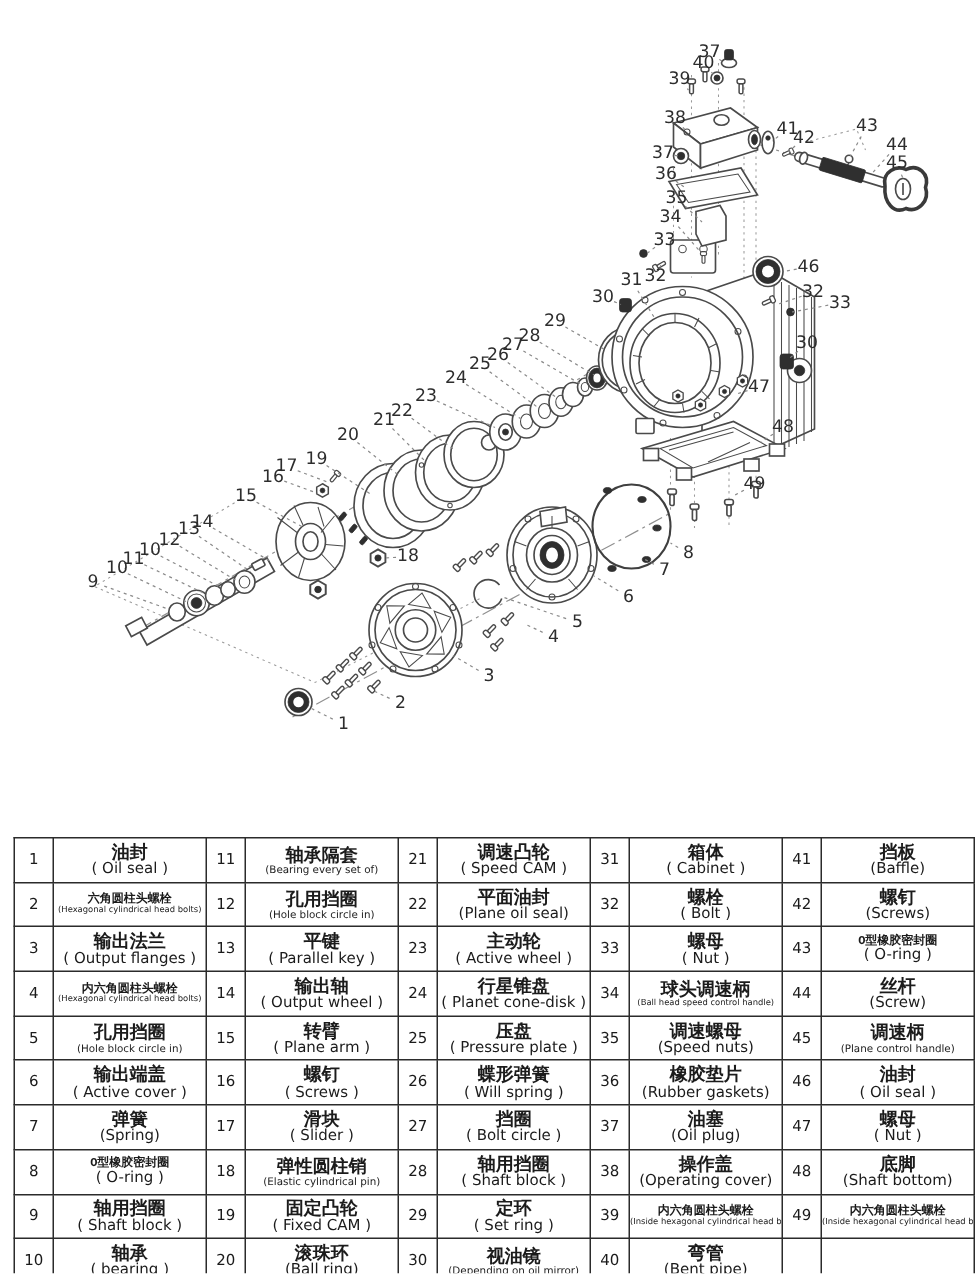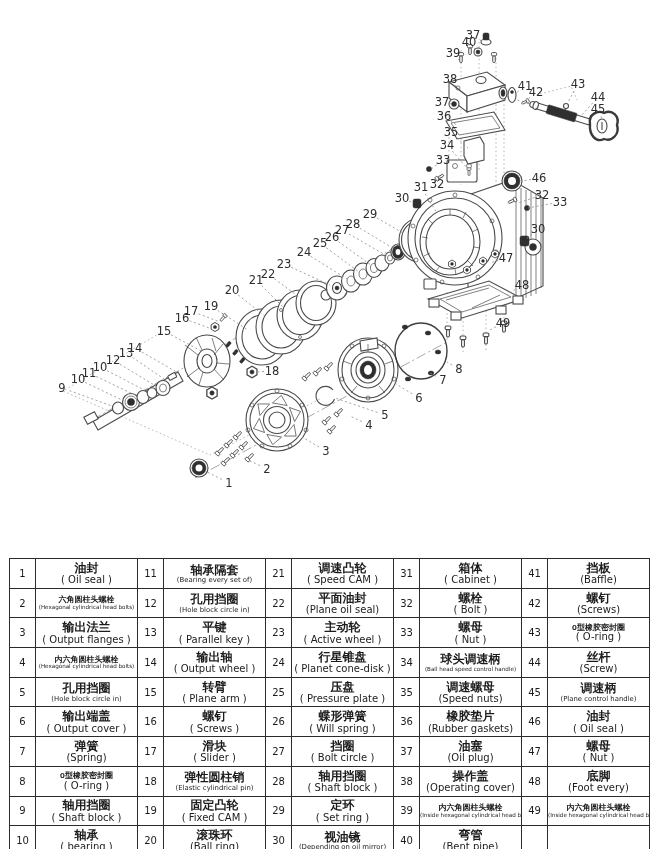--- a/index.html
+++ b/index.html
@@ -527,21 +527,21 @@
           <td class="num">45</td>
           <td class="name">
             <div class="zh">调速柄</div>
             <div class="en small-en">(Plane control handle)</div>
           </td>
         </tr>
         <tr>
           <td class="num">6</td>
           <td class="name">
             <div class="zh">输出端盖</div>
-            <div class="en">( Output cover )</div>
+            <div class="en">( Active cover )</div>
           </td>
           <td class="num">16</td>
           <td class="name">
             <div class="zh">螺钉</div>
             <div class="en">( Screws )</div>
           </td>
           <td class="num">26</td>
           <td class="name">
             <div class="zh">蝶形弹簧</div>
             <div class="en">( Will spring )</div>
@@ -601,21 +601,21 @@
             <div class="en">( Shaft block )</div>
           </td>
           <td class="num">38</td>
           <td class="name">
             <div class="zh">操作盖</div>
             <div class="en">(Operating cover)</div>
           </td>
           <td class="num">48</td>
           <td class="name">
             <div class="zh">底脚</div>
-            <div class="en">(Foot every)</div>
+            <div class="en">(Shaft bottom)</div>
           </td>
         </tr>
         <tr>
           <td class="num">9</td>
           <td class="name">
             <div class="zh">轴用挡圈</div>
             <div class="en">( Shaft block )</div>
           </td>
           <td class="num">19</td>
           <td class="name">

